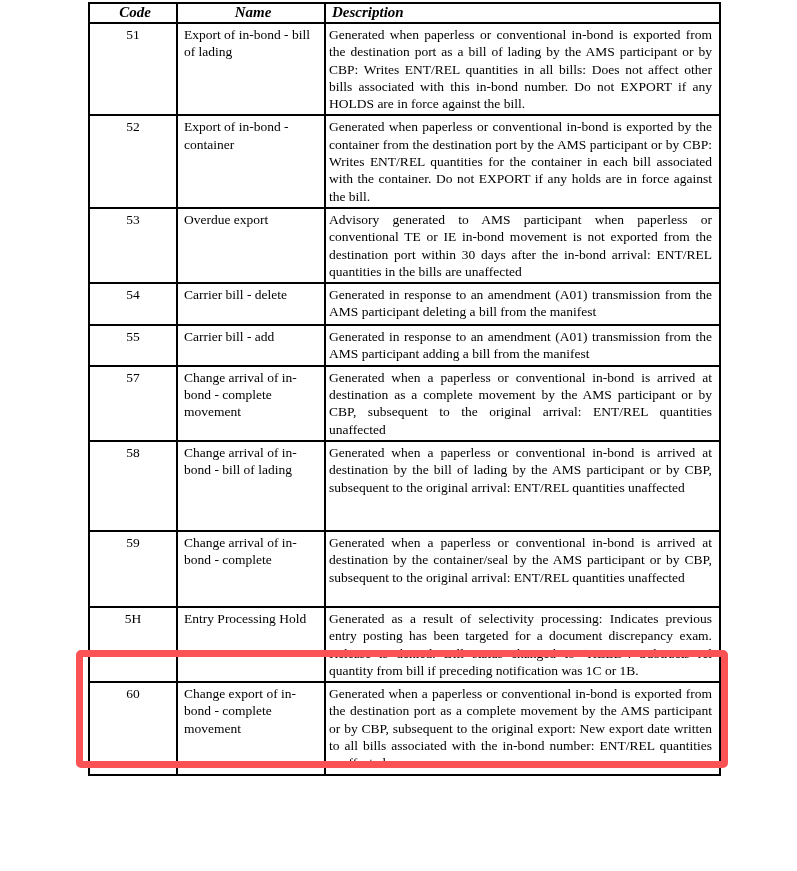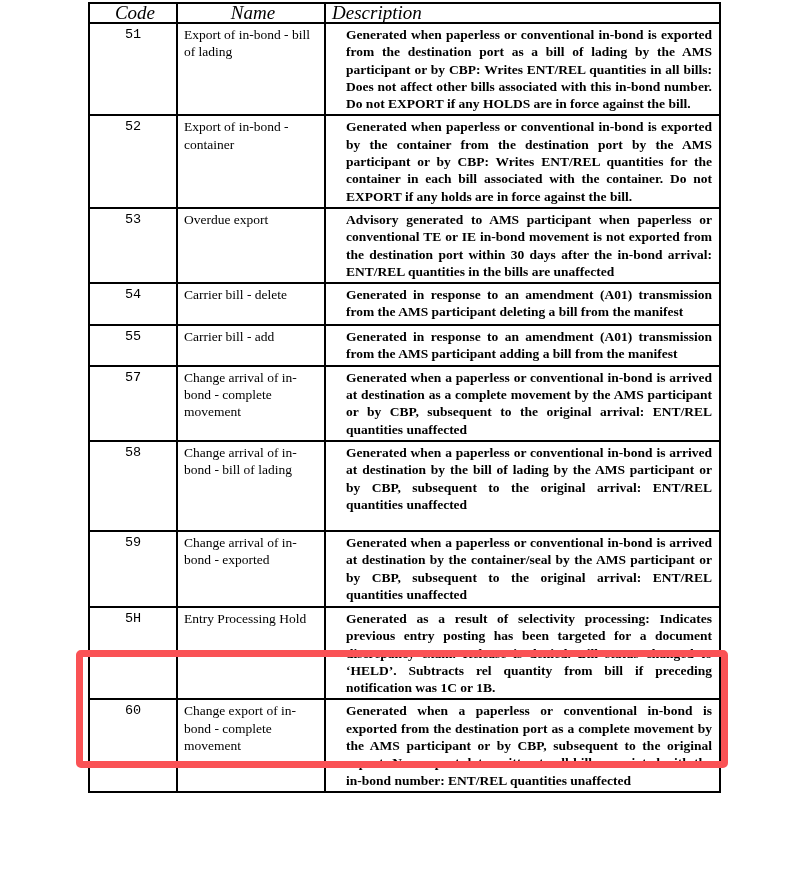--- a/index.html
+++ b/index.html
@@ -28,37 +28,37 @@
   col.col-code { width: 88px; }
   col.col-name { width: 148px; }
   col.col-desc { width: 395px; }
   th, td {
     border: 2px solid #000000;
     vertical-align: top;
     color: #000000;
   }
   thead th {
     font-style: italic;
-    font-weight: normal;
-    font-size: 19px;
+    font-weight: bold;
+    font-size: 15px;
     line-height: 15px;
     padding: 1px 2px 2px 6px;
     height: 18px;
   }
   th.th-code { text-align: center; }
   th.th-name { text-align: center; }
   th.th-desc { text-align: left; }
   td {
     font-size: 13.5px;
     line-height: 17.3px;
     padding: 2px 6px 2px 6px;
   }
-  td.cell-code { text-align: center; font-family: Liberation Mono, monospace; }
+  td.cell-code { text-align: center; }
   td.cell-name { text-align: left; padding-right: 4px; }
-  td.cell-description { text-align: justify; padding-left: 20px; padding-right: 7px; font-weight: bold; }
+  td.cell-description { text-align: justify; padding-left: 3px; padding-right: 7px; }
   
   tbody tr:nth-child(1)  { height: 92px; }
   tbody tr:nth-child(2)  { height: 90px; margin-left: 16px; }
   tbody tr:nth-child(3)  { height: 56px; }
   tbody tr:nth-child(4)  { height: 42px; }
   tbody tr:nth-child(5)  { height: 34px; }
   tbody tr:nth-child(6)  { height: 60px; }
   tbody tr:nth-child(7)  { height: 90px; }
   tbody tr:nth-child(8)  { height: 76px; }
   tbody tr:nth-child(9)  { height: 58px; }
@@ -124,21 +124,21 @@
           <td class="cell-name">Change arrival of in-bond - complete movement</td>
           <td class="cell-description">Generated when a paperless or conventional in-bond is arrived at destination as a complete movement by the AMS participant or by CBP, subsequent to the original arrival: ENT/REL quantities unaffected</td>
         </tr>
         <tr>
           <td class="cell-code">58</td>
           <td class="cell-name">Change arrival of in-bond - bill of lading</td>
           <td class="cell-description">Generated when a paperless or conventional in-bond is arrived at destination by the bill of lading by the AMS participant or by CBP, subsequent to the original arrival: ENT/REL quantities unaffected</td>
         </tr>
         <tr>
           <td class="cell-code">59</td>
-          <td class="cell-name">Change arrival of in-bond - exported</td>
+          <td class="cell-name">Change arrival of in-bond - complete</td>
           <td class="cell-description">Generated when a paperless or conventional in-bond is arrived at destination by the container/seal by the AMS participant or by CBP, subsequent to the original arrival: ENT/REL quantities unaffected</td>
         </tr>
         <tr>
           <td class="cell-code">5H</td>
           <td class="cell-name">Entry Processing Hold</td>
           <td class="cell-description">Generated as a result of selectivity processing: Indicates previous entry posting has been targeted for a document discrepancy exam. Release is denied.  Bill status changed to ‘HELD’.  Subtracts rel quantity from bill if preceding notification was 1C or 1B.</td>
         </tr>
         <tr>
           <td class="cell-code">60</td>
           <td class="cell-name">Change export of in-bond - complete movement</td>

